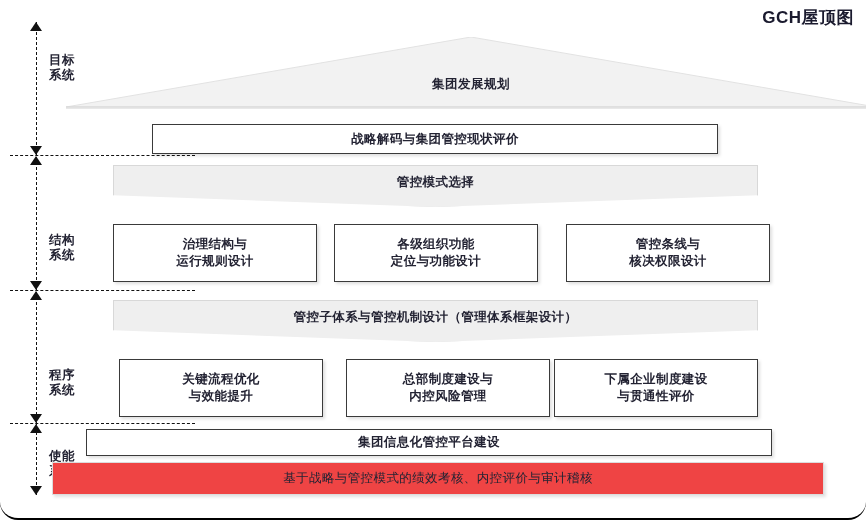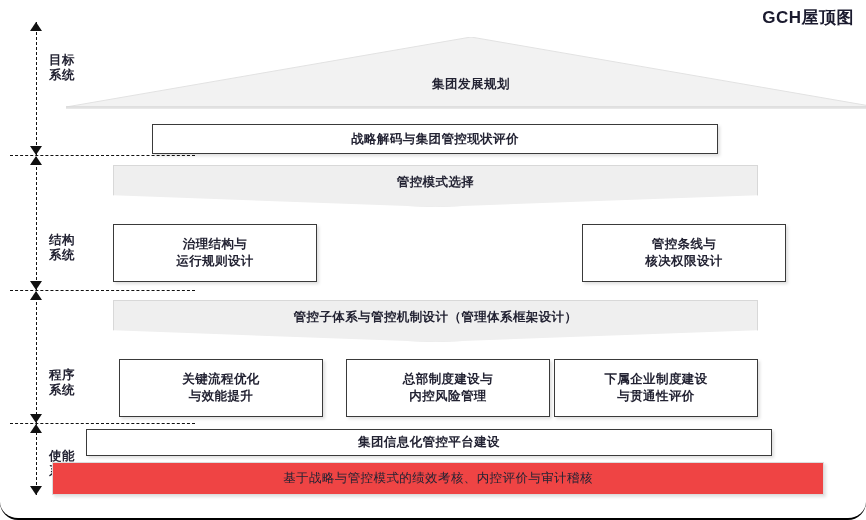--- a/index.html
+++ b/index.html
@@ -203,21 +203,27 @@
     <div class="shape"></div>
     <div class="txt">管控模式选择</div>
   </div>
 
   <div class="box" style="left:113px;top:224px;width:204px;height:58px;">
     <div>
       <span class="ln">治理结构与</span>
       <span class="ln">运行规则设计</span>
     </div>
   </div>
-  <div class="box" style="left:582px;top:224px;width:204px;height:58px;">
+  <div class="box" style="left:334px;top:224px;width:204px;height:58px;">
+    <div>
+      <span class="ln">各级组织功能</span>
+      <span class="ln">定位与功能设计</span>
+    </div>
+  </div>
+  <div class="box" style="left:566px;top:224px;width:204px;height:58px;">
     <div>
       <span class="ln">管控条线与</span>
       <span class="ln">核决权限设计</span>
     </div>
   </div>
 
   <div class="banner" style="left:113px;top:300px;width:645px;height:42px;padding-left:18px;">
     <div class="shape"></div>
     <div class="txt">管控子体系与管控机制设计（管理体系框架设计）</div>
   </div>

